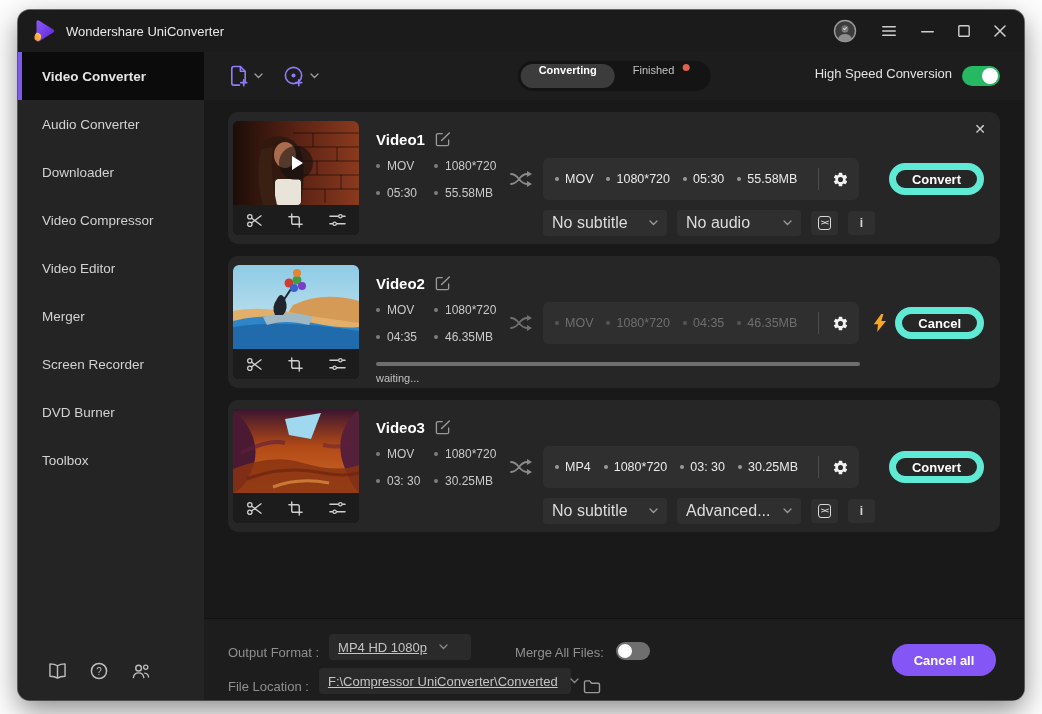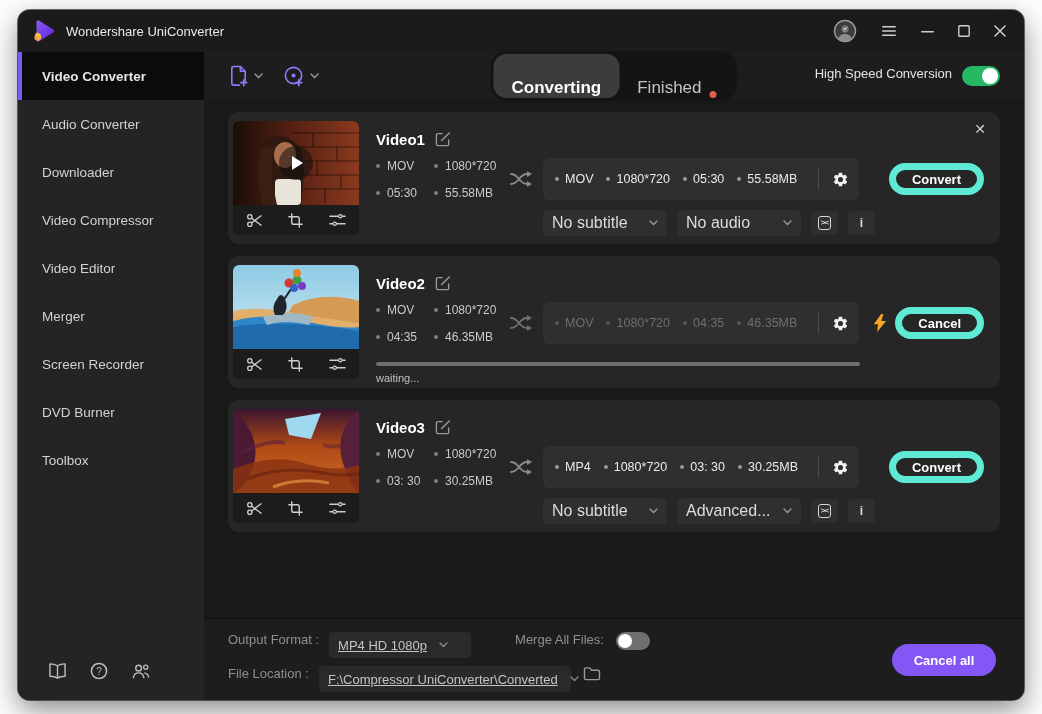--- a/index.html
+++ b/index.html
@@ -27,22 +27,22 @@
     width:4px; background:#7c5bf5; }
   .side-footer { margin-top:auto; display:flex; gap:23px; padding:0 0 20px 30px; }
 
   .content { flex:1; display:flex; flex-direction:column; background:#191919; min-width:0; }
   .content-header { height:48px; background:#1d1d1d; display:flex; align-items:center;
     padding:0 24px; position:relative; flex:0 0 auto; }
   .add-group { display:flex; gap:20px; align-items:center; }
   .add-btn { display:flex; align-items:center; gap:5px; cursor:pointer; }
   .tabs { position:absolute; left:50%; transform:translateX(-50%);
     background:#141414; border-radius:16px; padding:3px; display:flex; align-items:center; }
-  .tab { height:44px; padding:0 18px; display:flex; align-items:flex-end; gap:8px;
-    border-radius:13px; font-size:17px; color:#c3c3c3; cursor:pointer; }
+  .tab { height:24px; padding:0 18px; display:flex; align-items:flex-start; gap:8px;
+    border-radius:13px; font-size:11px; color:#c3c3c3; cursor:pointer; }
   .tab.active { background:#3c3c3c; color:#fff; font-weight:bold; }
   .dot-badge { width:7px; height:7px; border-radius:50%; background:#e0604c; }
   .hs-group { margin-left:auto; display:flex; align-items:flex-start; gap:10px; }
   .hs-label { color:#e2e2e2; font-size:13px; }
   .toggle { position:relative; border-radius:10px; cursor:pointer; }
   .toggle .knob { position:absolute; top:2px; background:#fff; border-radius:50%; }
   .toggle.on  { width:38px; height:20px; background:#27b863; }
   .toggle.on .knob { width:16px; height:16px; right:2px; }
   .toggle.off { width:34px; height:18px; background:#6f6f6f; }
   .toggle.off .knob { width:14px; height:14px; left:2px; }
@@ -96,21 +96,21 @@
   .info-glyph { color:#d8d8d8; font-size:12px; font-weight:bold; }
   .row-close { position:absolute; top:10px; right:14px; color:#cfcfcf; font-size:14px;
     line-height:1; cursor:pointer; }
   .progress { position:absolute; left:17px; top:97px; width:484px; height:4px;
     background:#6e6e6e; border-radius:2px; }
   .waiting { position:absolute; left:17px; top:107px; color:#c0c0c0; font-size:11px;text-align:right; }
 
   
   .footer { flex:0 0 82px; background:#1d1d1d; border-top:1px solid #111;
     padding:13px 28px 0 24px; position:relative; }
-  .f-line { display:flex; align-items:flex-start; height:28px; }
+  .f-line { display:flex; align-items:flex-end; height:28px; }
   .f-line + .f-line { margin-top:6px; }
   .f-label { color:#8f8f8f; font-size:13px; }
   .f-select { height:26px; background:#2a2a2a; border-radius:4px; display:flex;
     align-items:center; padding:0 9px; color:#c4c4c4; font-size:13px; cursor:pointer;text-decoration:underline; }
   .f-select .chev { margin-left:12px; display:flex; }
   .fmt-select { width:142px; margin-left:10px; }
   .loc-select { width:252px; margin-left:10px; white-space:nowrap; }
   .merge-label { margin-left:44px; }
   .merge-toggle { margin-left:12px; }
   .folder { margin-left:12px; display:flex; cursor:pointer; }

